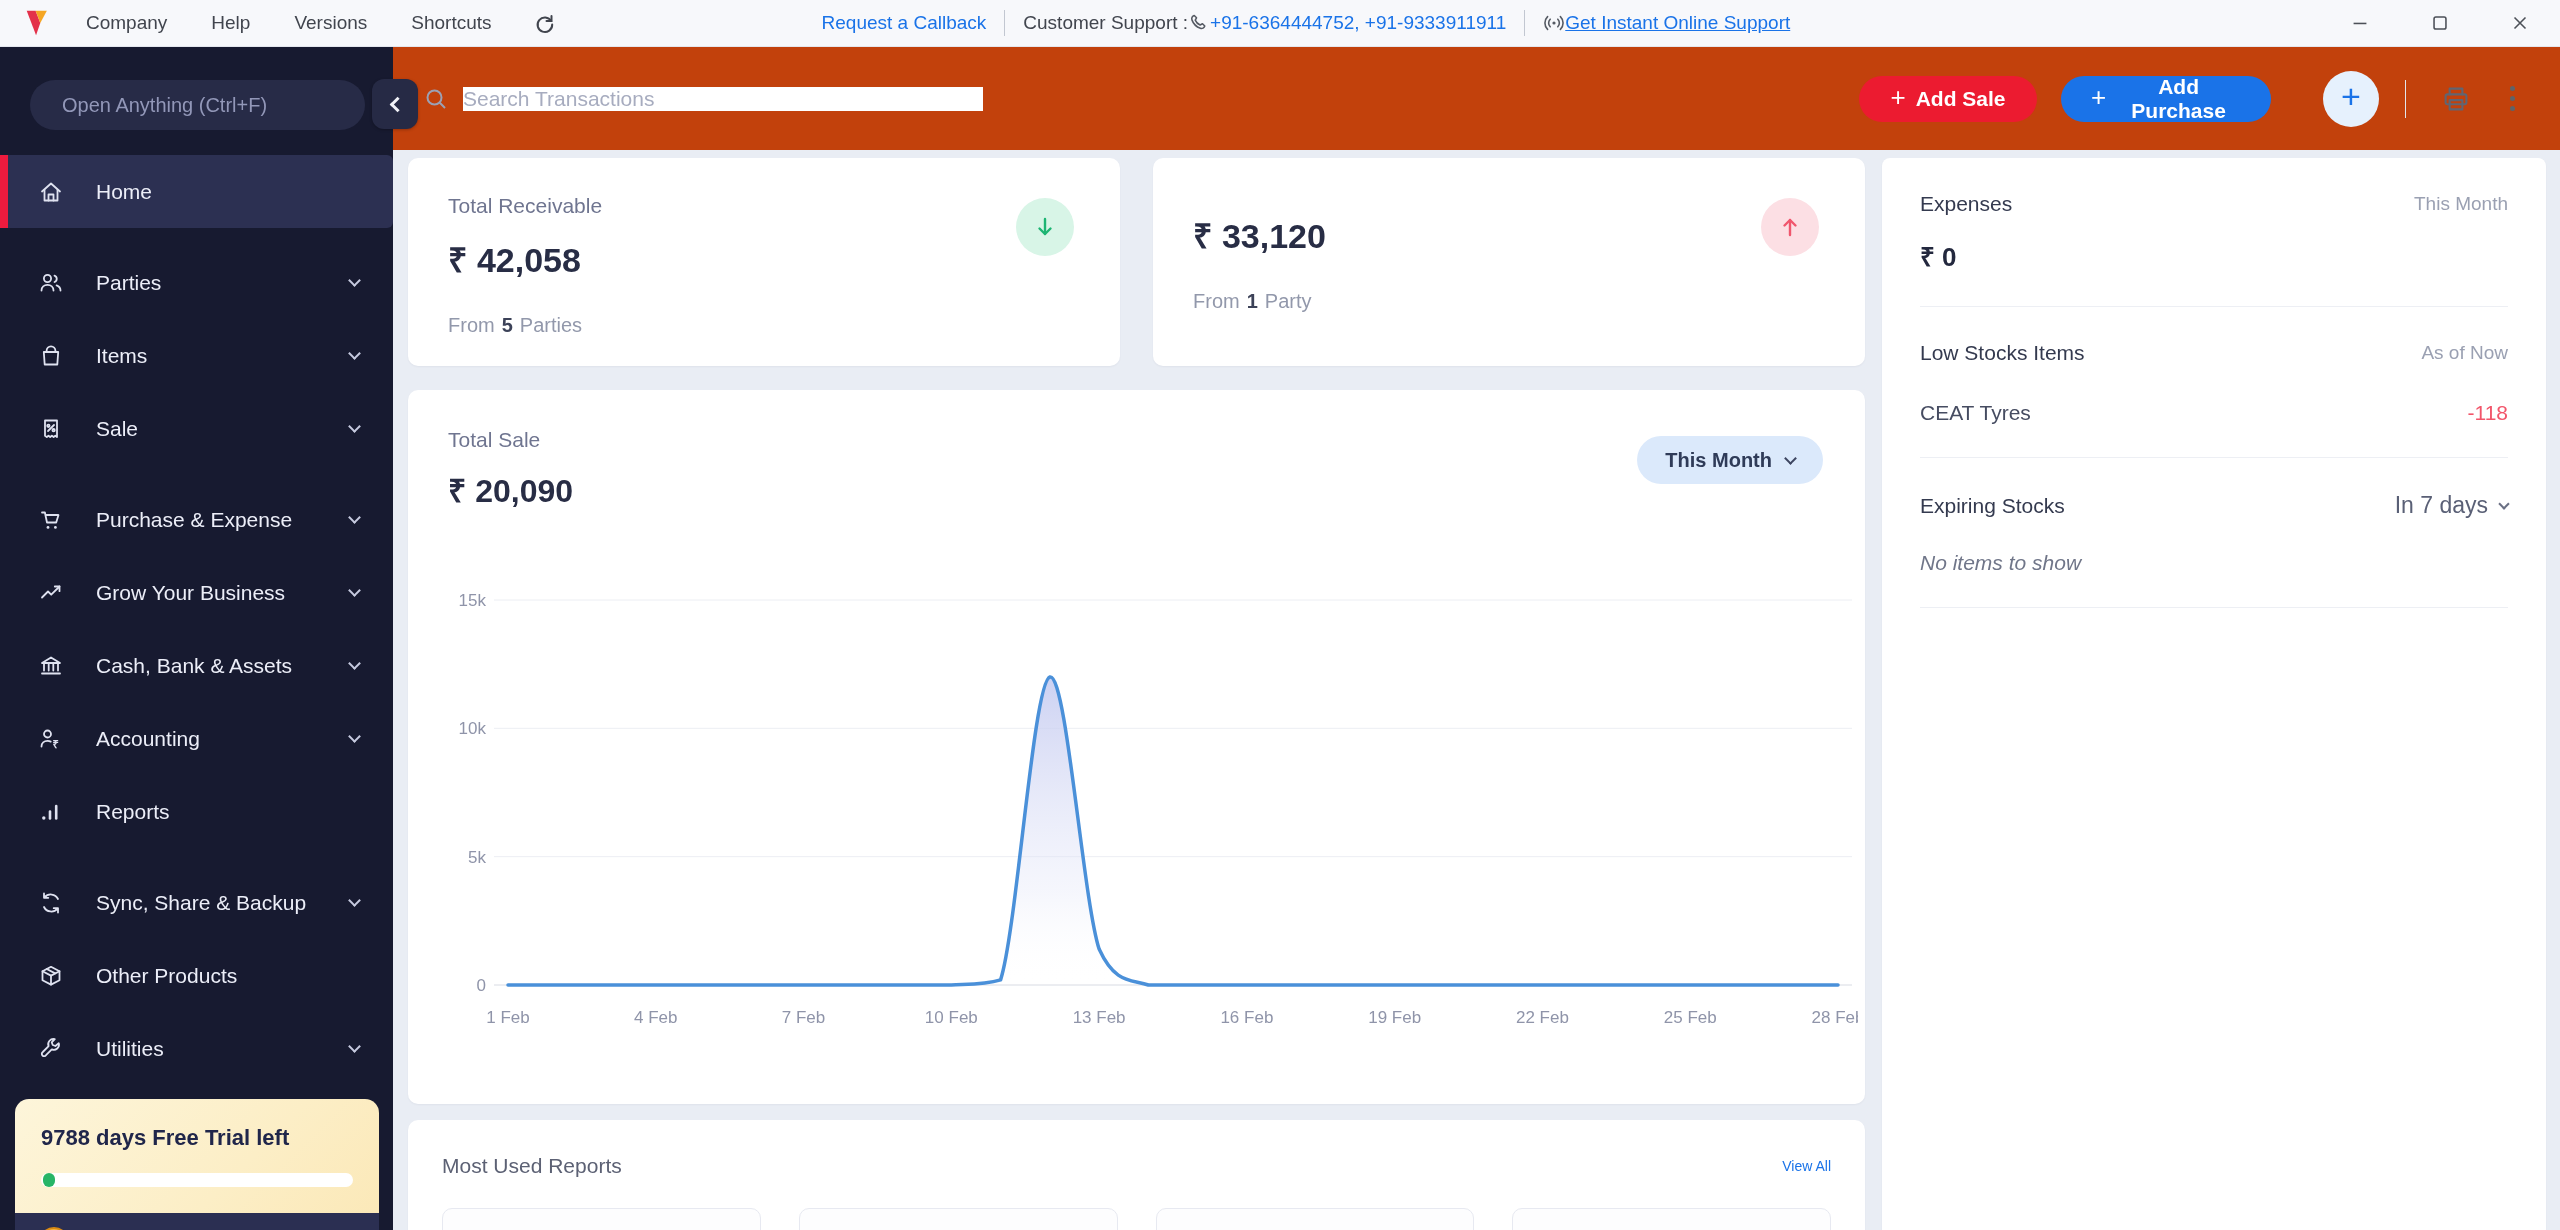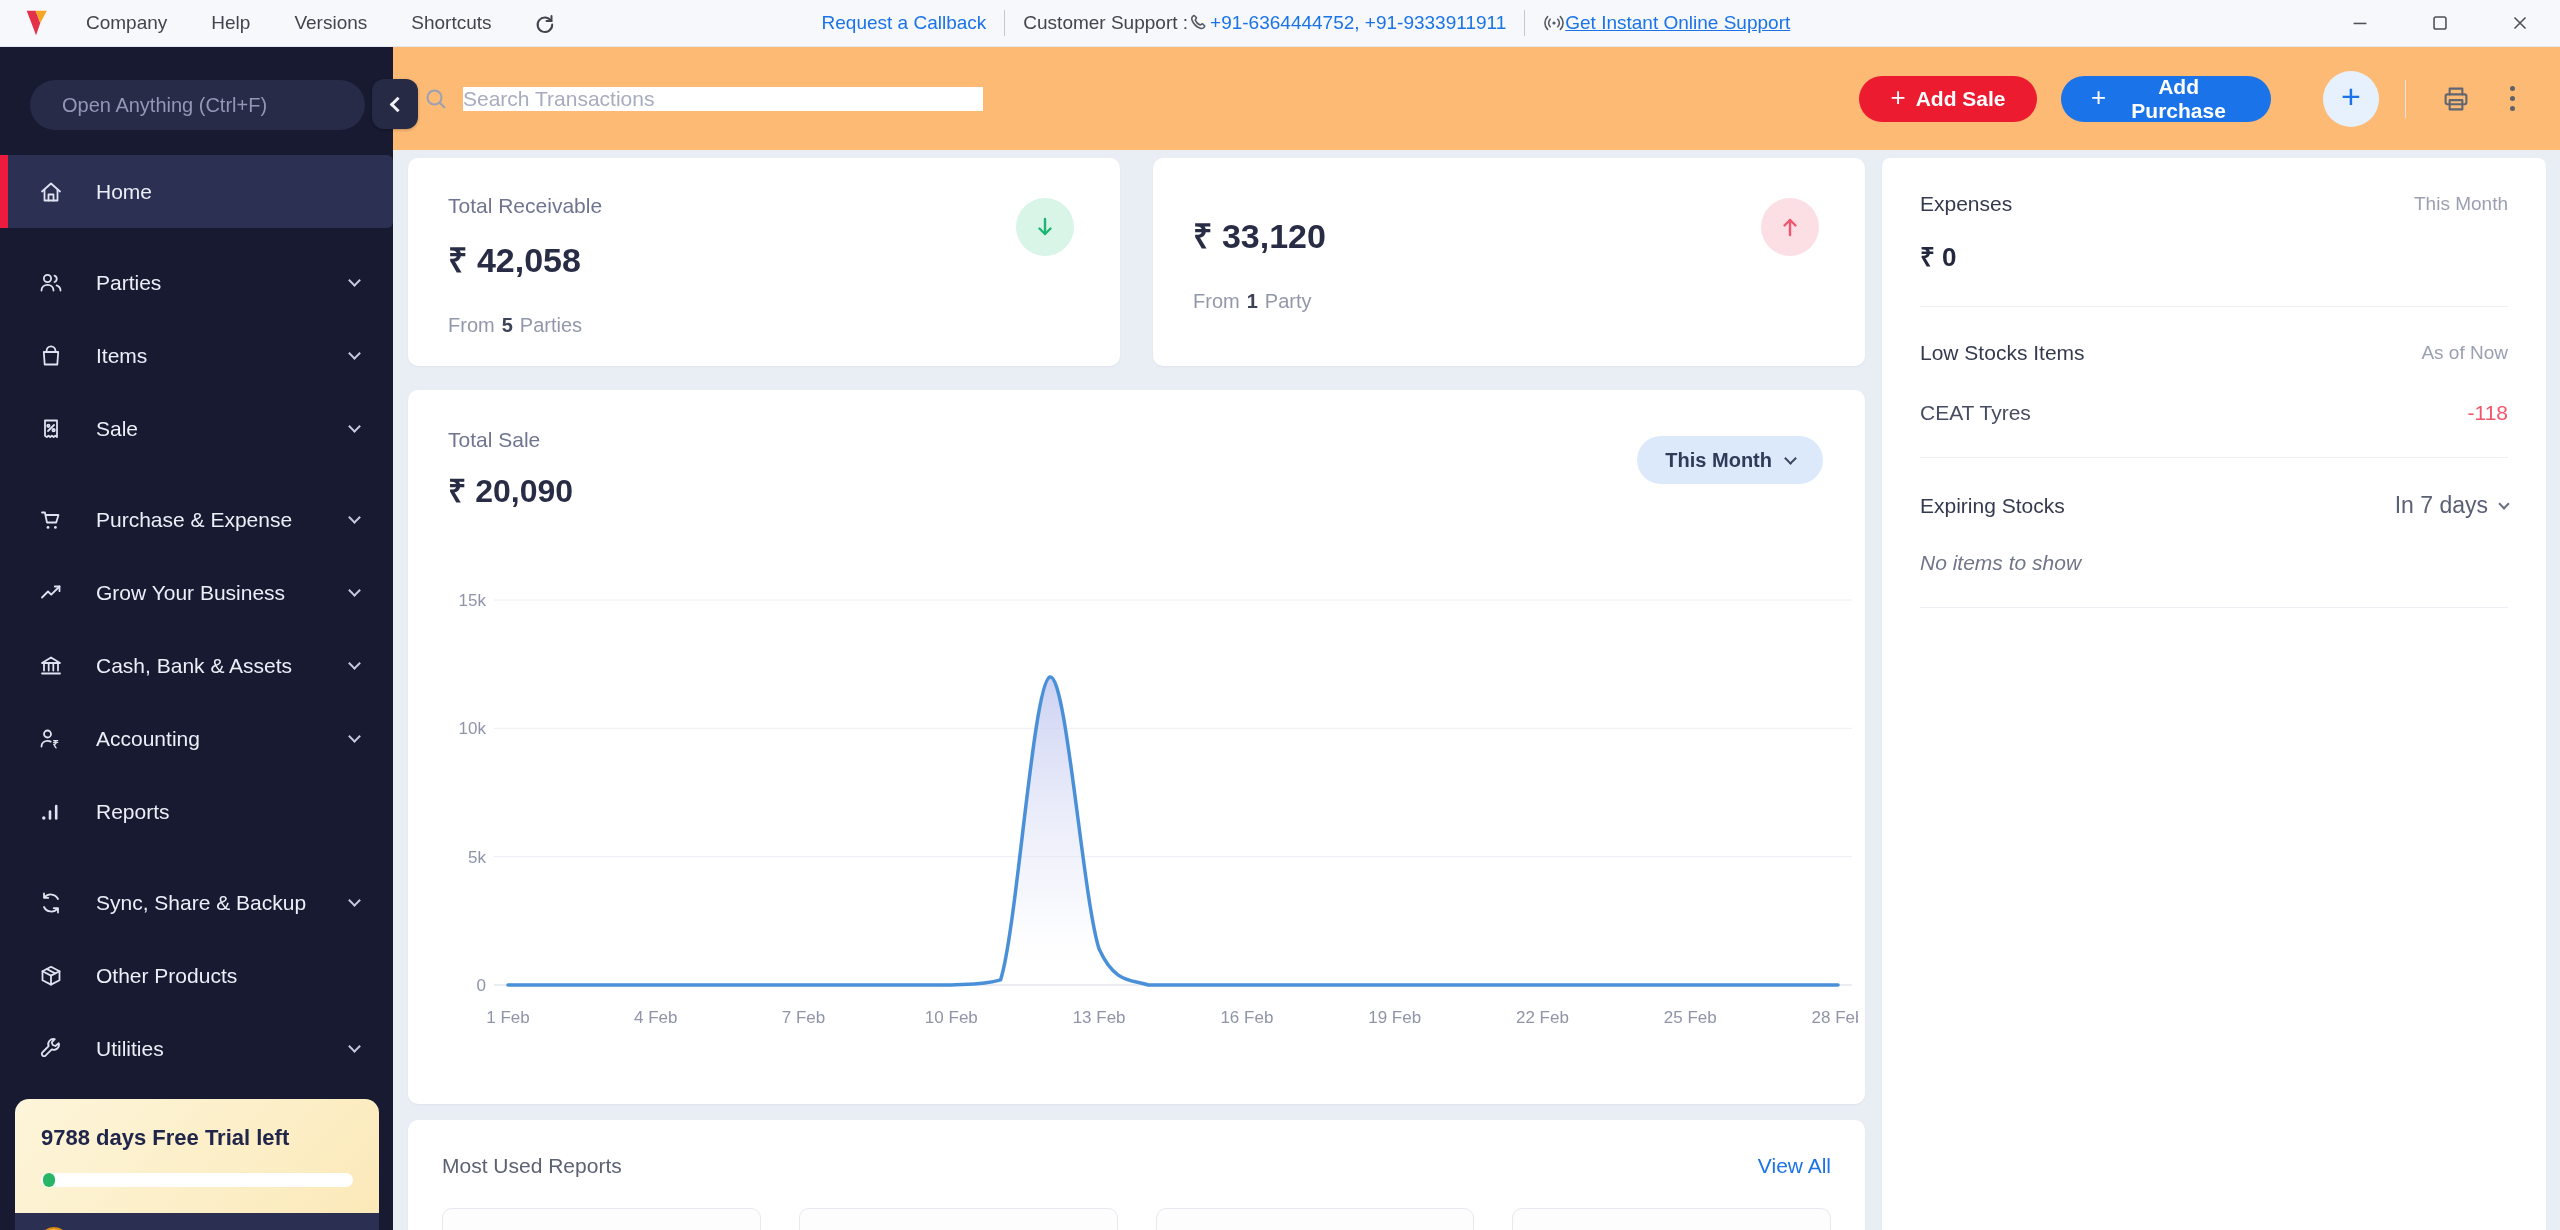--- a/index.html
+++ b/index.html
@@ -55,21 +55,21 @@
   .trial-seg { position:absolute; left:2px; top:0; height:14px; width:4%; border-radius:7px; background:#27b567; }
   .trial-strip { margin-top:26px; height:58px; background:#2b2f52; display:flex; align-items:center;
     padding:0 24px; cursor:pointer; }
   .coin { width:30px; height:30px; border-radius:50%;
     background:radial-gradient(circle at 35% 35%, #ffd065, #f09e22 75%); border:2px solid #d98a12;
     margin-right:16px; display:flex; align-items:center; justify-content:center;
     color:#fff; font-size:16px; font-weight:bold; }
 
   
   .main { position:absolute; left:393px; top:47px; width:2167px; height:1183px; background:#e9edf4; }
-  .topbar { height:103px; background:#fdba74; display:flex; align-items:center; padding:0 28px 0 30px;gap:46px; }
+  .topbar { height:103px; background:#c2410c; display:flex; align-items:center; padding:0 28px 0 30px;gap:46px; }
   .search-wrap { display:flex; align-items:center; gap:14px; flex:0 0 auto; }
   .search-wrap svg { stroke:#9ba1b5; fill:none; stroke-width:2; }
   .search-wrap input { border:none; outline:none; font-size:21px; width:520px; color:#3a4055;
     font-family:"Liberation Sans", sans-serif; }
   .search-wrap input::placeholder { color:#a7acbf; }
   .topbar-right { margin-left:auto; display:flex; align-items:center; }
   .pill-btn { height:46px; border-radius:23px; border:none; color:#fff; font-size:21px; font-weight:bold;
     display:flex; align-items:center; justify-content:center; gap:10px; cursor:pointer;
     font-family:"Liberation Sans", sans-serif; padding:0 30px; }
   .btn-sale { background:#ec1b30; width:178px; }
@@ -106,21 +106,21 @@
     background:#dbe9fb; border-radius:24px; display:flex; align-items:center; gap:14px;
     font-size:20px; color:#2f3b58; font-weight:bold; cursor:pointer; }
   .period-pill .chev { width:9px; height:9px; border-right:2.4px solid #3d4560; border-bottom:2.4px solid #3d4560;
     transform:rotate(45deg); margin-top:-4px; }
   .chart-wrap { position:absolute; left:30px; top:180px; }
   .chart-wrap svg text { font-family:"Liberation Sans", sans-serif; }
 
   .reports-card { margin-top:16px; height:320px; padding:34px 34px 0 34px; }
   .reports-head { display:flex; align-items:center; }
   .reports-title { font-size:21px; color:#5c6174; }
-  .view-all { margin-left:auto; font-size:21px; color:#1a73e8; cursor:pointer; }
+  .view-all { margin-left:auto; font-size:14px; color:#1a73e8; cursor:pointer; }
   .chips { display:flex; gap:38px; margin-top:30px; }
   .chip { flex:1; height:90px; border:1px solid #e7e9f1; border-radius:10px; background:#fdfdfe; }
 
   
   .right-col { width:664px; flex:0 0 auto; }
   .right-panel { background:#fff; border-radius:8px; min-height:1160px; padding:0 38px;
     box-shadow:0 1px 2px rgba(30,40,80,.05); }
   .rp-section { padding:34px 0 32px; border-bottom:1px solid #edeff4; }
   .rp-row { display:flex; align-items:center; }
   .rp-title { font-size:21px; color:#343a4f; }

